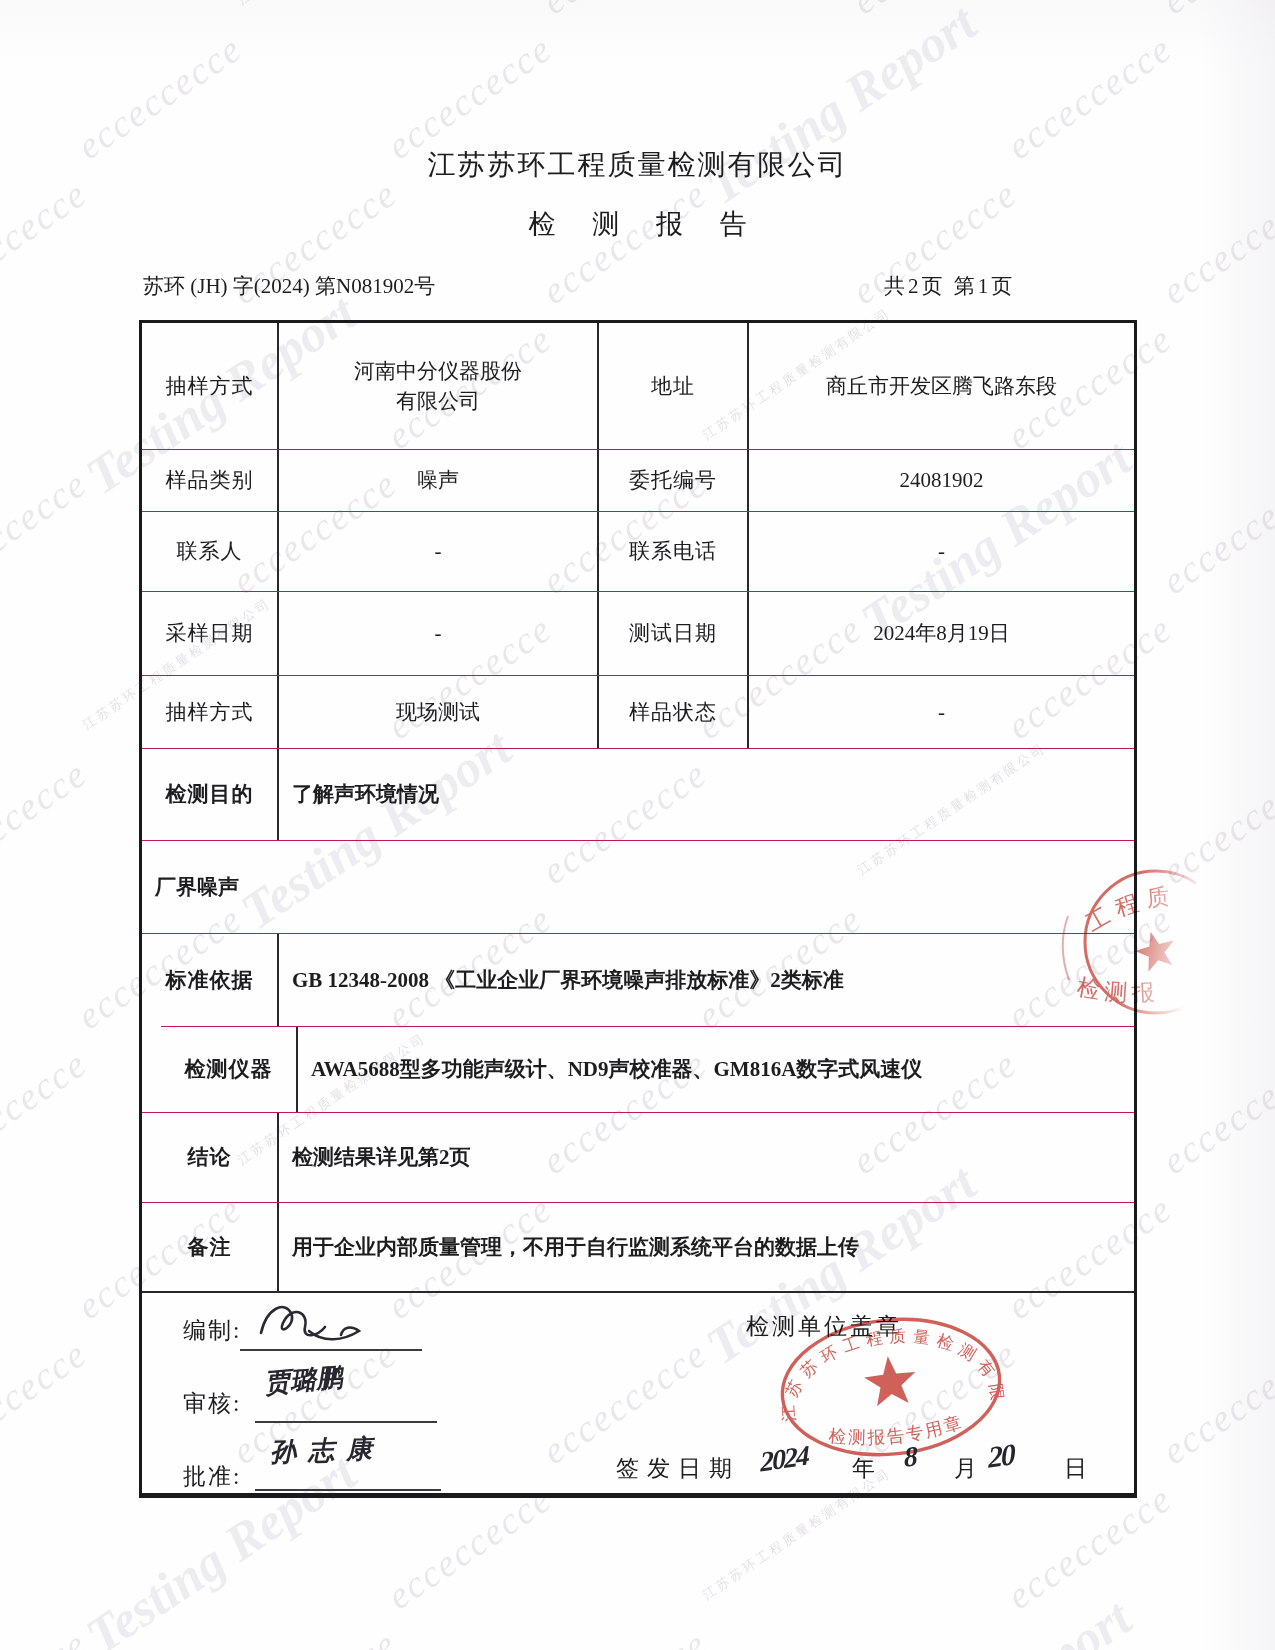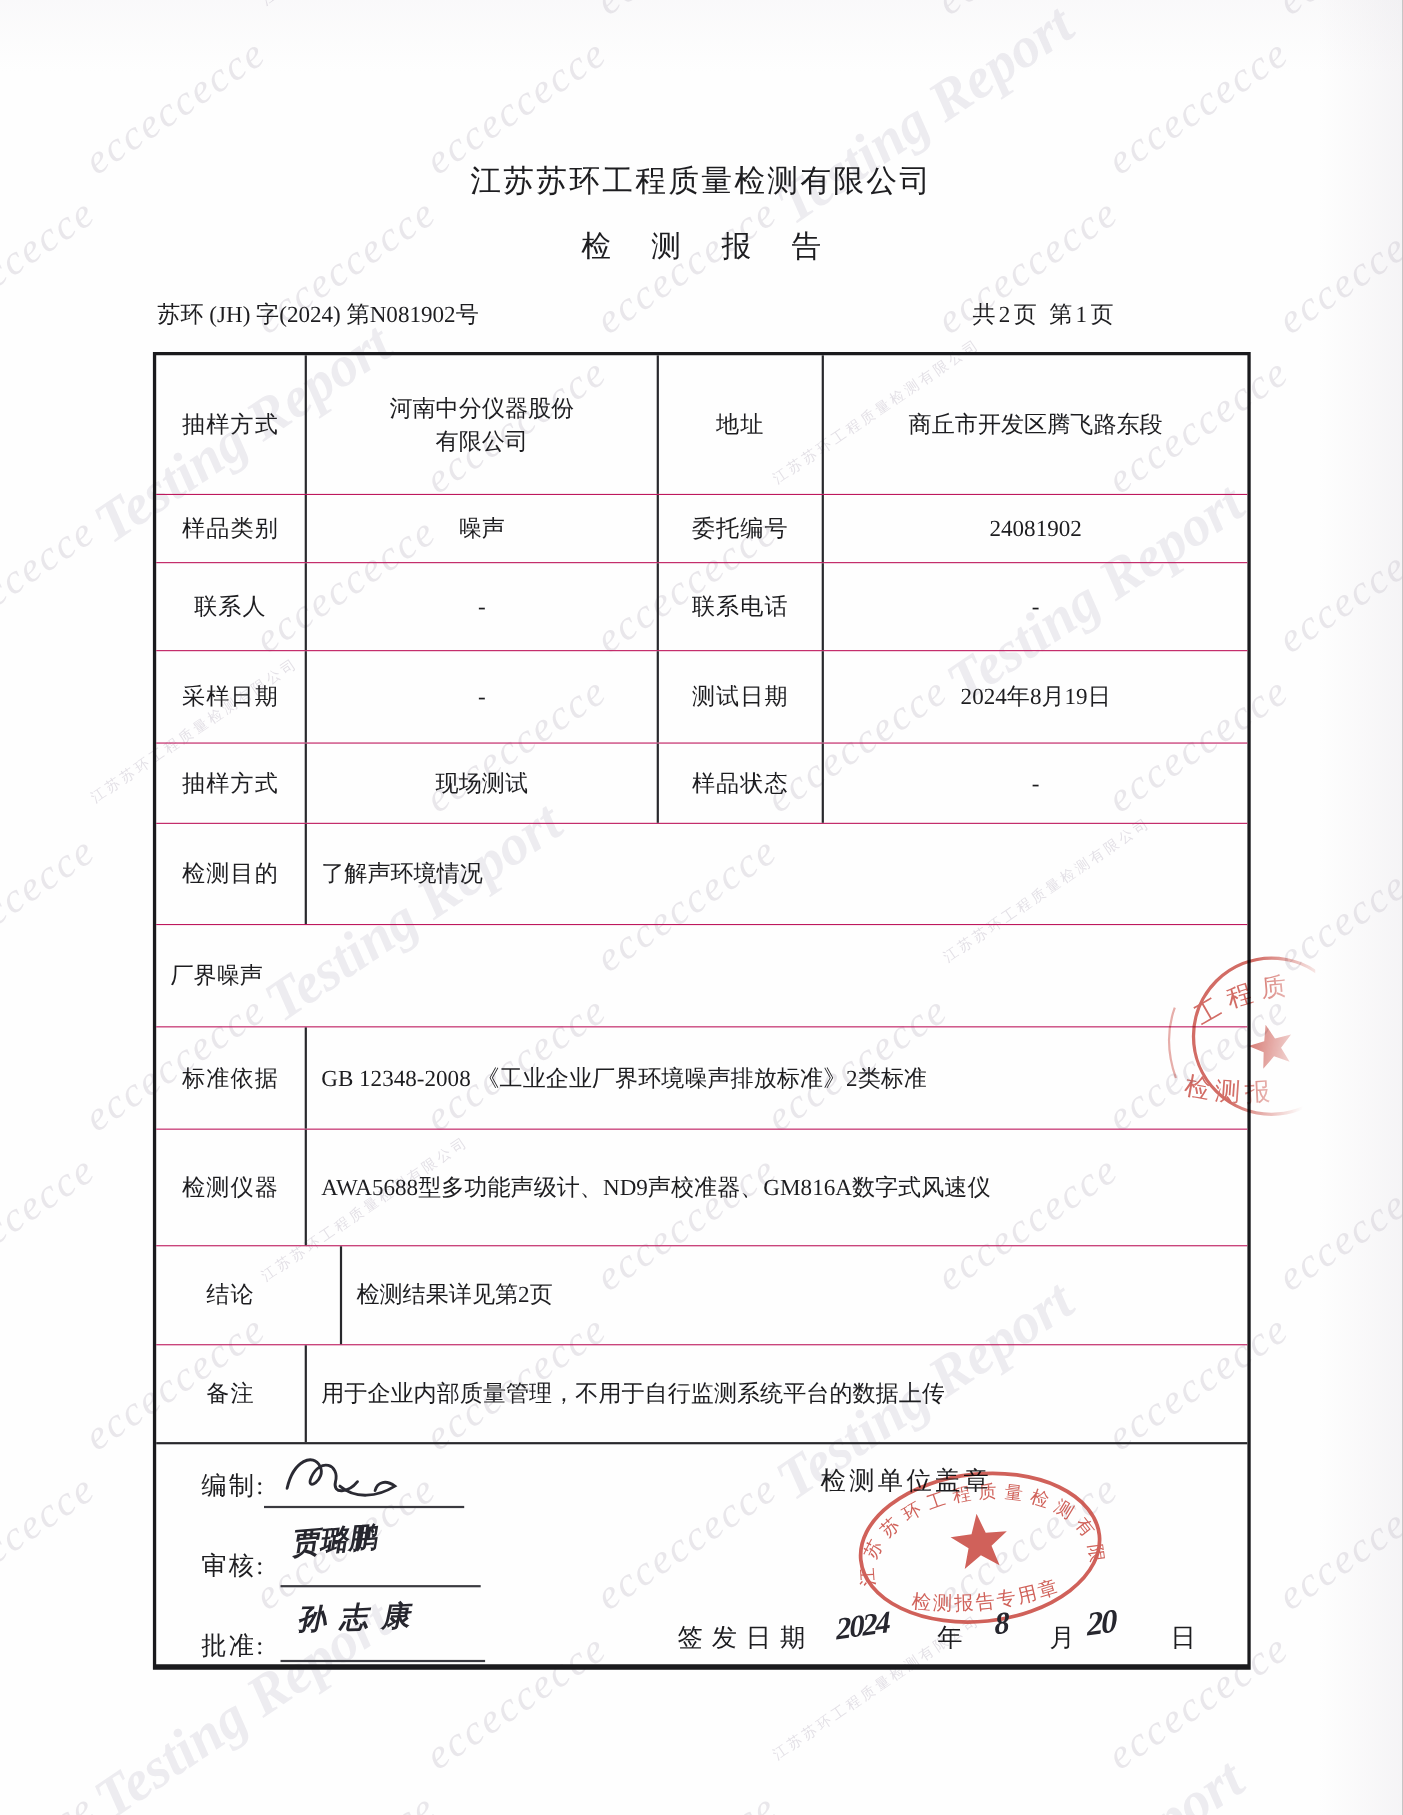--- a/index.html
+++ b/index.html
@@ -19,29 +19,29 @@
   .title{top:146px;font-size:28px;letter-spacing:2px;}
   .subtitle{top:206px;font-size:27px;letter-spacing:15px;text-indent:15px;}
   .refline{position:absolute;left:143px;top:272px;font-size:21px;z-index:1;}
   .pageinfo{position:absolute;left:884px;top:272px;font-size:21px;letter-spacing:3px;z-index:1;}
   
   .tbl{position:absolute;left:139px;top:320px;width:998px;z-index:1;
        border:3px solid #1a1a1d;border-bottom-width:5px;box-sizing:border-box;background:transparent;}
   .row{display:grid;box-sizing:border-box;border-top:1px solid #be185d;}
   .row:first-child{border-top:none;}
   .quad{grid-template-columns:135px 320px 150px 1fr;}
-  .duo{grid-template-columns:135px 1fr;}
+  .duo{grid-template-columns:135px 1fr;font-weight:bold;}
   .cell{display:flex;align-items:center;justify-content:center;text-align:center;
         font-size:21px;line-height:1.45;box-sizing:border-box;border-left:2px solid #28282c;
         padding:4px 6px;white-space:pre-line;}
   .cell:first-child{border-left:none;}
   .lab{letter-spacing:1px;}
   .valL{justify-content:flex-start;text-align:left;padding-left:13px;}
   .r1{height:126px;} .r2{height:62px;} .r3{height:80px;} .r4{height:84px;} .r5{height:73px;}
-  .r6{height:92px;} .r7{height:93px;} .r8{height:93px;} .r9{height:106px;} .r10{height:90px;gap:32px;} .r11{height:89px;}
+  .r6{height:92px;} .r7{height:93px;} .r8{height:93px;} .r9{height:86px;margin-left:19px;} .r10{height:90px;} .r11{height:89px;}
   .foot{position:relative;height:200px;border-top:2px solid #28282c;}
   
   .flabel{position:absolute;font-size:23px;letter-spacing:2px;}
   .uline{position:absolute;height:0;border-bottom:2px solid #3a3a40;}
   .hand{position:absolute;font-style:italic;font-weight:600;color:#26262e;white-space:nowrap;}
   .sigtext{font-size:26px;transform:rotate(-5deg);}
   .sigtext2{font-size:26px;letter-spacing:12px;transform:rotate(-2deg);}
   .dgt{font-size:28px;transform:rotate(-8deg) skewX(-6deg);letter-spacing:-2px;}
   .stamp-caption{position:absolute;font-size:23px;letter-spacing:3px;}
   .stamp-main{position:absolute;transform:rotate(-6deg);opacity:.86;mix-blend-mode:multiply;}

